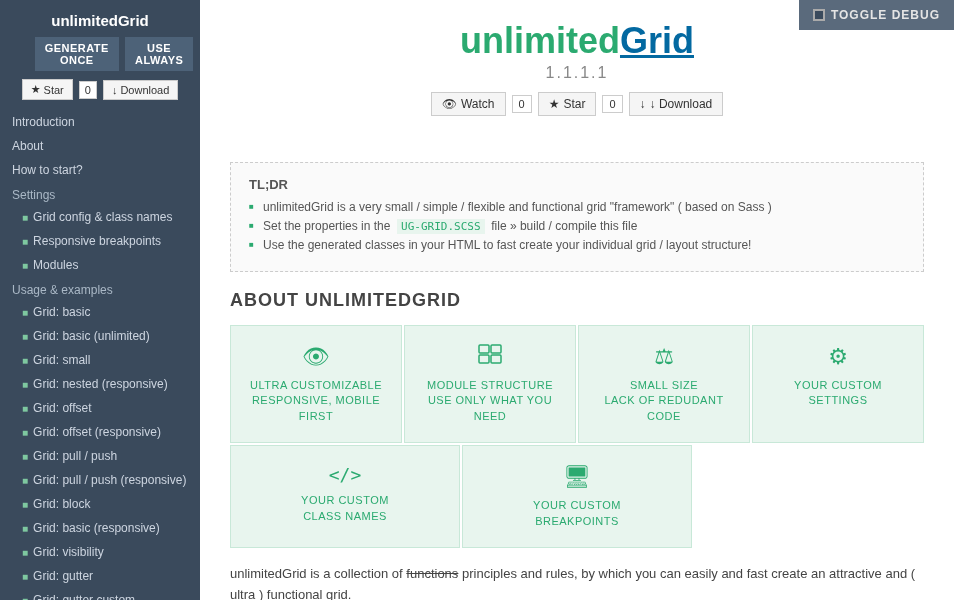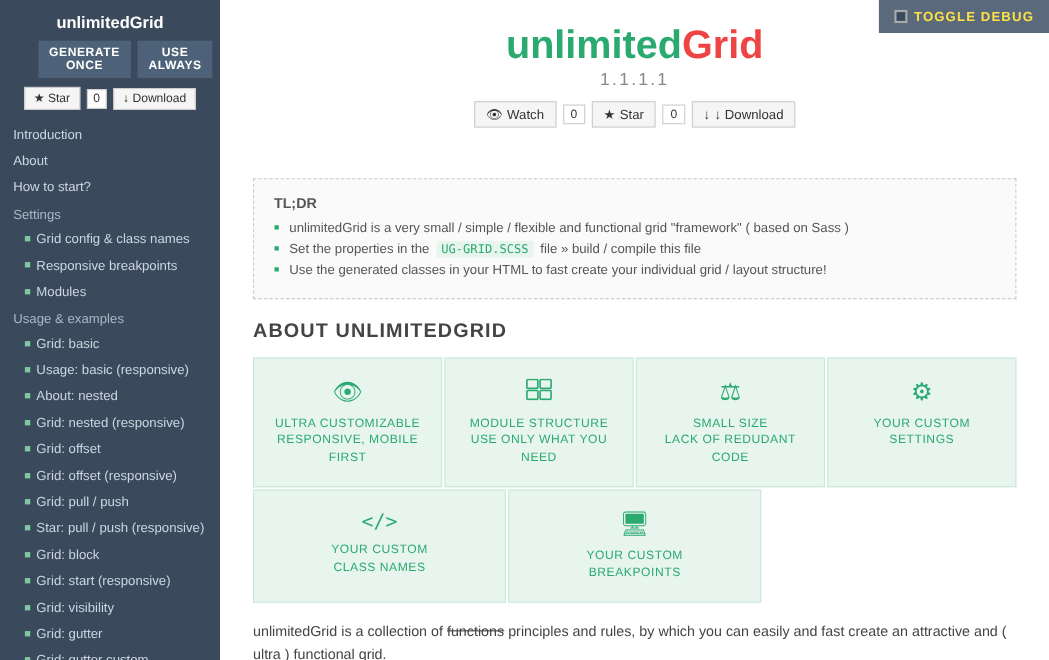--- a/index.html
+++ b/index.html
@@ -103,21 +103,21 @@
       overflow-y: auto;
       background: #fff;
     }
 
     
     #toggle-debug-bar {
       position: absolute;
       top: 0;
       right: 0;
       background: #5a6a7c;
-      color: #fde047;
+      color: #e5e5e5;
       display: flex;
       align-items: center;
       gap: 6px;
       padding: 8px 14px;
       font-size: 12px;
       font-weight: bold;
       letter-spacing: 1px;
       cursor: pointer;
       z-index: 100;
     }
@@ -318,53 +318,53 @@
         <span class="bullet">■</span>
         <span>Modules</span>
       </div>
     <div class="sidebar-section-header">Usage &amp; examples</div>
     <div class="sidebar-nav-item">
         <span class="bullet">■</span>
         <span>Grid: basic</span>
       </div>
     <div class="sidebar-nav-item">
         <span class="bullet">■</span>
-        <span>Usage: basic (responsive)</span>
-      </div>
-    <div class="sidebar-nav-item">
-        <span class="bullet">■</span>
-        <span>About: nested</span>
+        <span>Grid: basic (unlimited)</span>
+      </div>
+    <div class="sidebar-nav-item">
+        <span class="bullet">■</span>
+        <span>Grid: small</span>
       </div>
     <div class="sidebar-nav-item">
         <span class="bullet">■</span>
         <span>Grid: nested (responsive)</span>
       </div>
     <div class="sidebar-nav-item">
         <span class="bullet">■</span>
         <span>Grid: offset</span>
       </div>
     <div class="sidebar-nav-item">
         <span class="bullet">■</span>
         <span>Grid: offset (responsive)</span>
       </div>
     <div class="sidebar-nav-item">
         <span class="bullet">■</span>
         <span>Grid: pull / push</span>
       </div>
     <div class="sidebar-nav-item">
         <span class="bullet">■</span>
-        <span>Star: pull / push (responsive)</span>
+        <span>Grid: pull / push (responsive)</span>
       </div>
     <div class="sidebar-nav-item">
         <span class="bullet">■</span>
         <span>Grid: block</span>
       </div>
     <div class="sidebar-nav-item">
         <span class="bullet">■</span>
-        <span>Grid: start (responsive)</span>
+        <span>Grid: basic (responsive)</span>
       </div>
     <div class="sidebar-nav-item">
         <span class="bullet">■</span>
         <span>Grid: visibility</span>
       </div>
     <div class="sidebar-nav-item">
         <span class="bullet">■</span>
         <span>Grid: gutter</span>
       </div>
     <div class="sidebar-nav-item">
@@ -372,21 +372,21 @@
         <span>Grid: gutter custom</span>
       </div>
 
   </div>
 </div>
 
 <div id="main">
 
   <div id="logo-area">
     <div id="logo-text">
-      <span>unlimited</span><span style="color:#ef4444;">Grid</span>
+      <span>unlimited</span><span style="color:#0369a1;text-decoration:underline;">Grid</span>
     </div>
     <div id="logo-version">1.1.1.1</div>
     <div id="logo-action-row">
       <button class="logo-action-btn">
         <span>👁</span>
         <span>Watch</span>
       </button>
       <span class="count-badge">0</span>
       <button class="logo-action-btn">
         <span>★</span>

